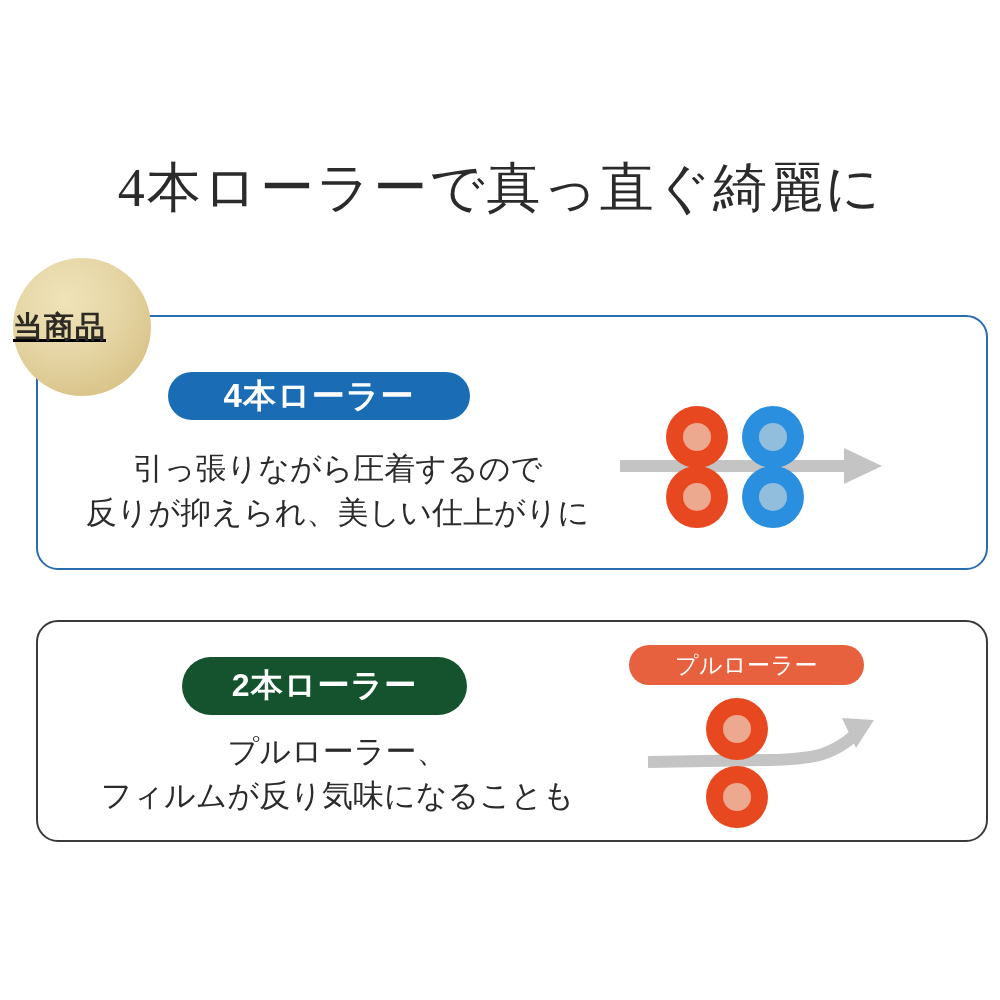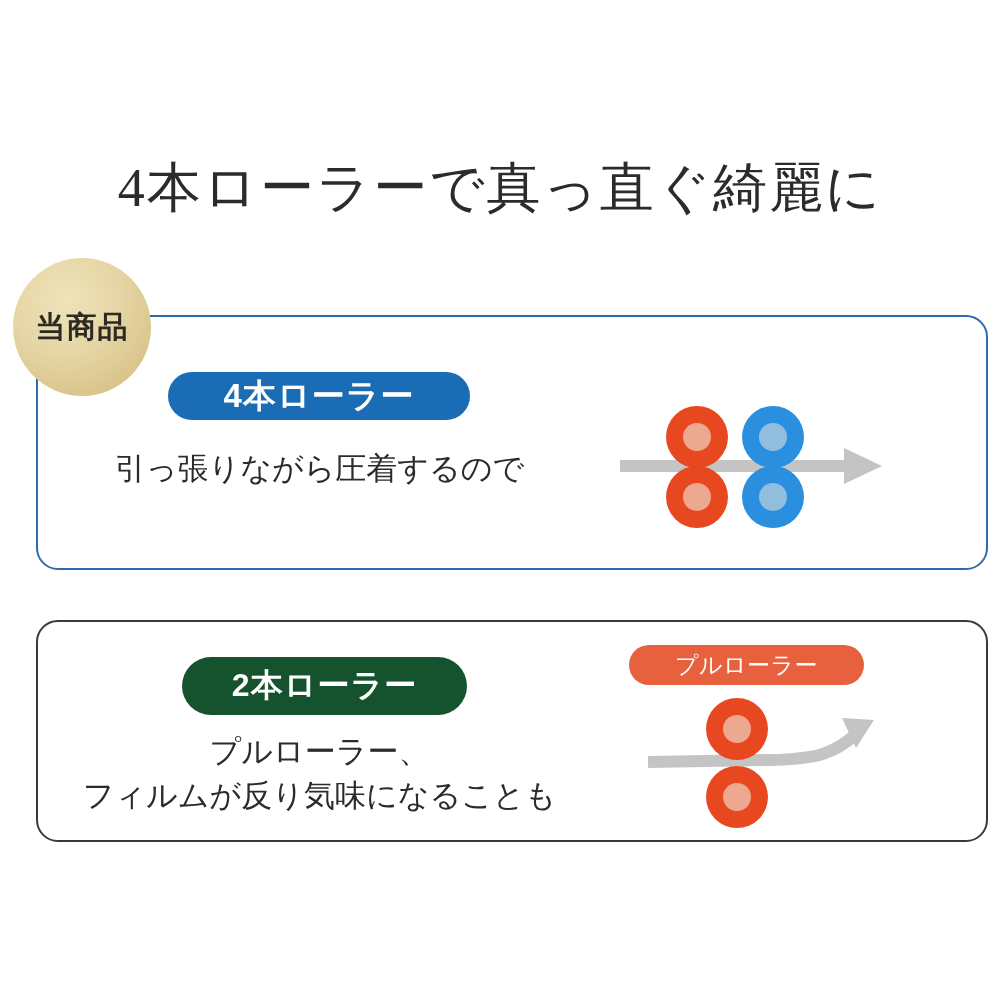--- a/index.html
+++ b/index.html
@@ -64,22 +64,22 @@
   .badge {
     position: absolute;
     left: 13px;
     top: 258px;
     width: 138px;
     height: 138px;
     border-radius: 50%;
     background: radial-gradient(circle at 38% 30%, #efe3b9 0%, #e6d6a6 42%, #d9c489 78%, #cdb673 100%);
     display: flex;
     align-items: center;
-    justify-content: center;
     z-index: 5;
+    text-decoration: underline;
   }
   .badge-label {
     font-size: 30px;
     font-weight: bold;
     color: #2d2a24;
     letter-spacing: 1px;
     white-space: nowrap;
   }
 
   .tag-pill {
@@ -110,20 +110,21 @@
     font-size: 32px;
     letter-spacing: 1px;
   }
 
   .desc {
     position: absolute;
     text-align: center;
     color: #2b2b2b;
     line-height: 1.42;
     white-space: nowrap;
+    margin-left: 18px;
   }
   .desc-primary {
     left: 62px;
     top: 447px;
     width: 515px;
     font-size: 31px;
   }
   .desc-secondary {
     left: 62px;
     top: 730px;
@@ -206,20 +207,21 @@
   <div class="badge">
     <span class="badge-label">当商品</span>
   </div>
 
   <div class="tag-pill tag-4roller">
     <span>4本ローラー</span>
   </div>
 
   <div class="desc desc-primary">
     <span class="line">引っ張りながら圧着するので</span>
+    <span class="line">反りが抑えられ、美しい仕上がりに</span>
   </div>
 
 
   <div class="diagram diagram-primary">
 
     <svg width="330" height="150" style="position:absolute; left:0; top:0;">
       <rect x="0" y="62" width="232" height="12" fill="#c4c4c4"></rect>
       <polygon points="224,50 262,68 224,86" fill="#c4c4c4"></polygon>
     </svg>
 

